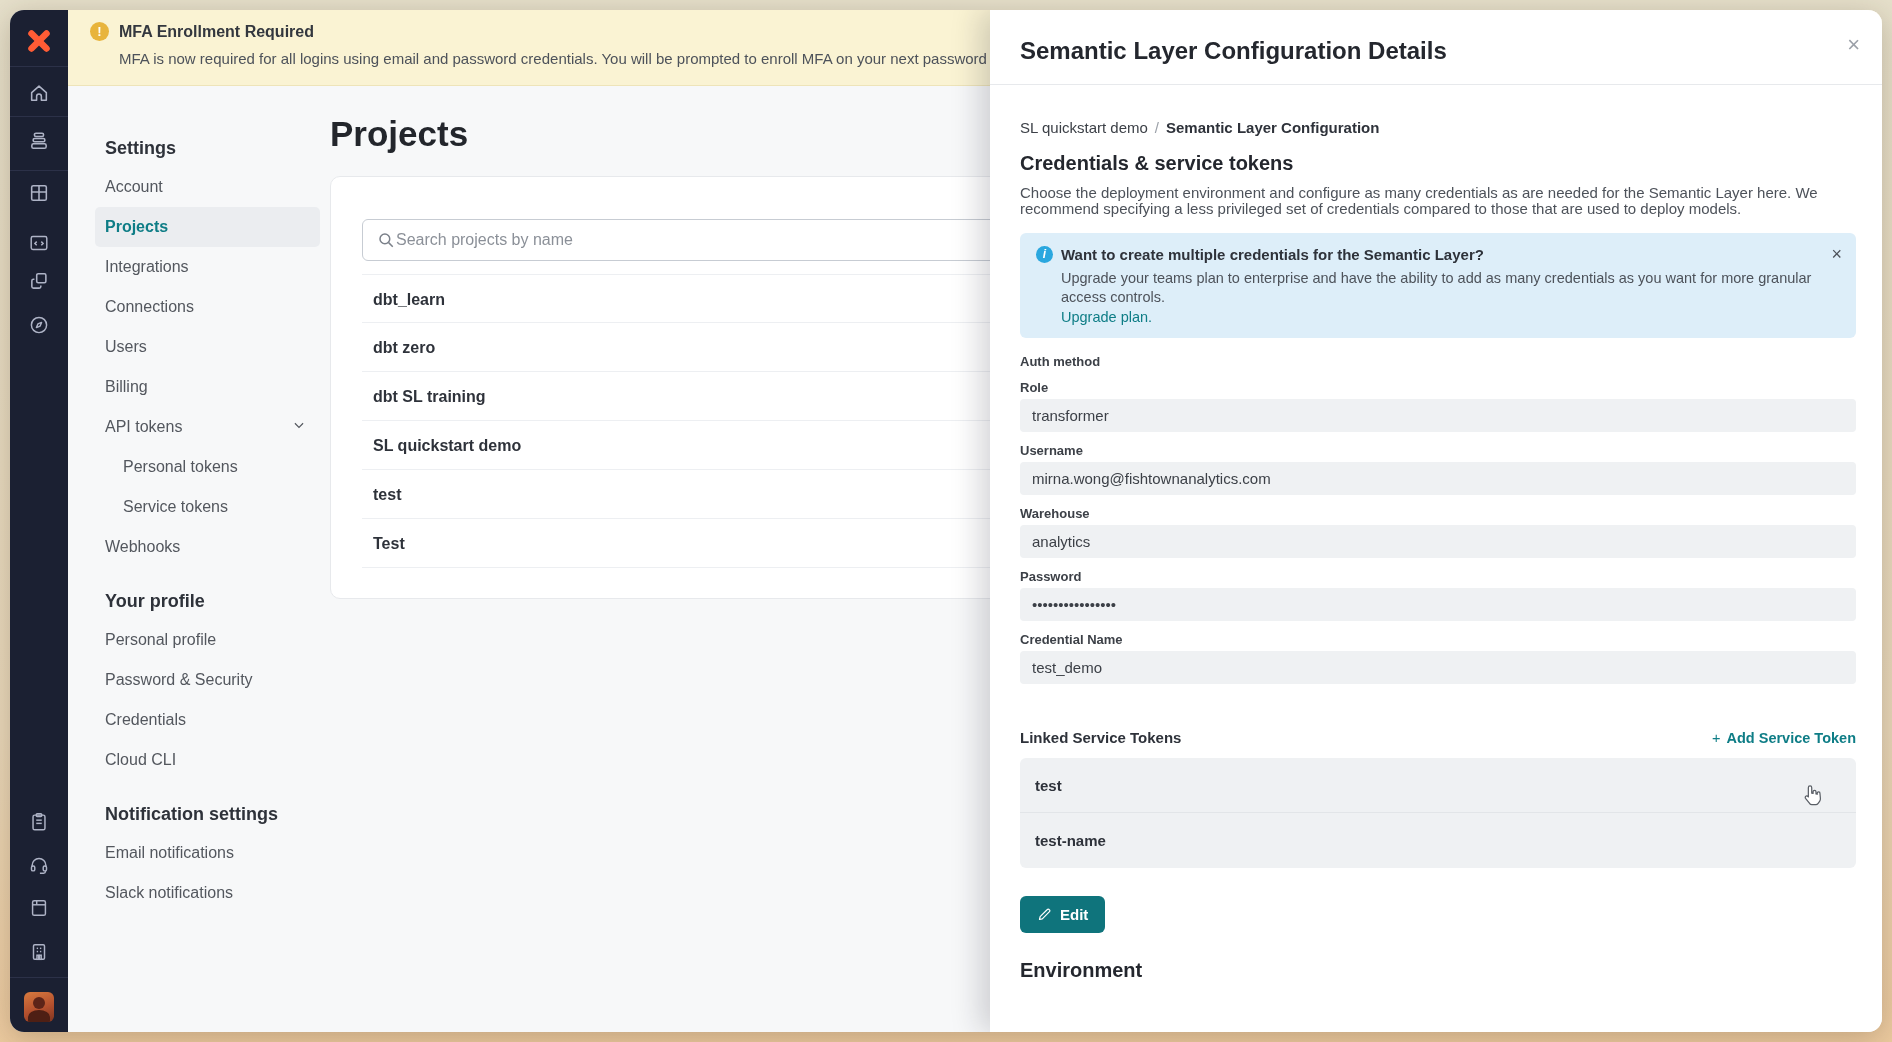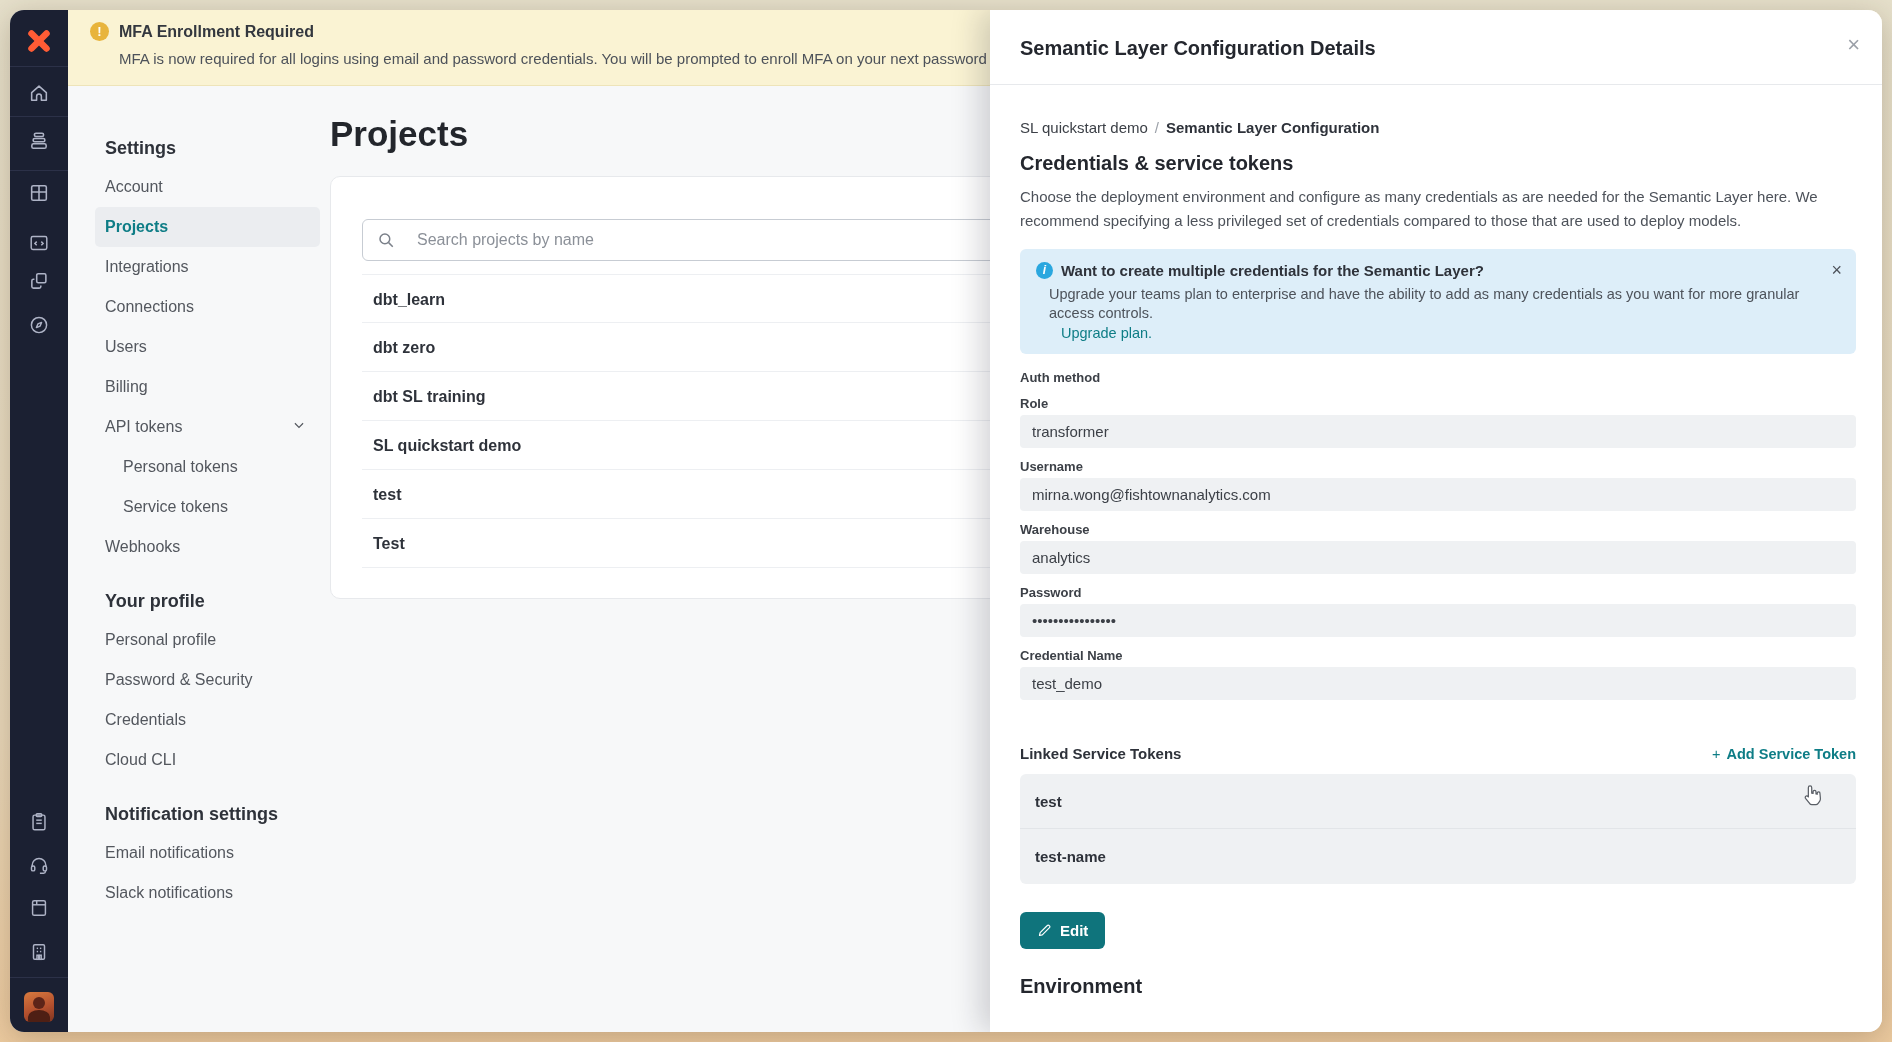--- a/index.html
+++ b/index.html
@@ -51,54 +51,54 @@
   .snav-item.has-chev { display:flex; justify-content:space-between;
                         padding-right:14px; }
   .chev { width:14px; height:14px; color:#53575e; }
   .snav-h2 { font-size:18px; font-weight:bold; color:#2e323a; margin:24px 0 8px 10px; }
 
   
   .projects { position:absolute; left:262px; top:0; right:0; bottom:0; }
   .projects h1 { font-size:35px; font-weight:bold; color:#23262c; margin-top:28px; }
   .pcard { margin-top:22px; width:1100px; background:#fff; border:1px solid #e7e9ec;
            border-radius:10px; padding:42px 0 30px 31px; }
-  .searchbox { display:flex; align-items:center; gap:22px; width:900px; height:42px;
+  .searchbox { display:flex; align-items:center; gap:1px; width:900px; height:42px;
                border:1px solid #c7ccd3; border-radius:6px; padding:0 14px; background:#fff; }
   .searchbox svg { width:18px; height:18px; color:#7b818a; flex:0 0 auto; }
   .searchbox input { border:0; outline:0; flex:1; font-size:16px; color:#3a3e45;
                      font-family:"Liberation Sans",sans-serif; background:transparent; }
   .searchbox input::placeholder { color:#8b9098; }
   .prow-list { margin-top:13px; width:900px; }
   .prow { height:49px; line-height:49px; padding-left:11px; font-size:16px;
           font-weight:bold; color:#2e323a; border-bottom:1px solid #edeff2; cursor:pointer; }
   .prow:first-child { border-top:1px solid #edeff2; }
 
   
   .drawer { position:absolute; right:0; top:0; width:892px; height:100%;
             background:#fff; z-index:10; box-shadow:-10px 0 28px rgba(20,24,40,.18); }
   .d-head { position:relative; height:75px; border-bottom:1px solid #e7e9ec;
             padding:27px 0 0 30px; }
-  .d-title { font-size:20px; font-weight:bold; color:#24272e; }
+  .d-title { font-size:24px; font-weight:bold; color:#24272e; }
   .d-close { position:absolute; right:22px; top:24px; font-size:22px; color:#9ba0a8;
              cursor:pointer; line-height:1; }
   .d-body { padding:34px 26px 0 30px; }
   .crumb { font-size:15px; color:#3c4047; }
   .crumb .sep2 { color:#9ba0a8; margin:0 7px; }
   .crumb .bold { font-weight:bold; color:#2e323a; }
   .d-h2 { margin-top:16px; font-size:20px; font-weight:bold; color:#24272e; }
-  .d-desc { margin-top:10px; font-size:15px; line-height:24px; color:#4d525a; max-width:836px; }
+  .d-desc { margin-top:10px; font-size:15px; line-height:16px; color:#4d525a; max-width:836px; }
 
   .infobox { position:relative; margin-top:16px; background:#ddeef9; border-radius:6px;
              padding:13px 40px 13px 16px; }
   .infobox .trow { display:flex; align-items:center; gap:8px; }
   .i-badge { width:17px; height:17px; border-radius:50%; background:#2aa7df; color:#fff;
              font-size:12px; font-weight:bold; font-style:italic; text-align:center;
              line-height:17px; flex:0 0 auto; }
   .infobox .ib-title { font-size:15px; font-weight:bold; color:#2e323a; }
-  .infobox .ib-body { margin:6px 0 0 13px; font-size:14.5px; color:#4d525a; line-height:19px; }
+  .infobox .ib-body { margin:6px 0 0 25px; font-size:14.5px; color:#4d525a; line-height:19px; }
   .infobox .ib-link { display:block; margin:2px 0 0 25px; font-size:14.5px; font-weight:normal;
                       color:#0e7d86; cursor:pointer; }
   .infobox .ib-close { position:absolute; right:14px; top:12px; font-size:18px;
                        color:#4d525a; cursor:pointer; line-height:1; }
 
   .fields { margin-top:16px; }
   .field { margin-bottom:11px; }
   .f-label { font-size:13px; font-weight:bold; color:#3c4047; margin-bottom:4px; }
   .f-input { height:33px; line-height:33px; background:#eff1f3; border-radius:4px;
              padding-left:12px; font-size:15px; color:#3c4047; }

